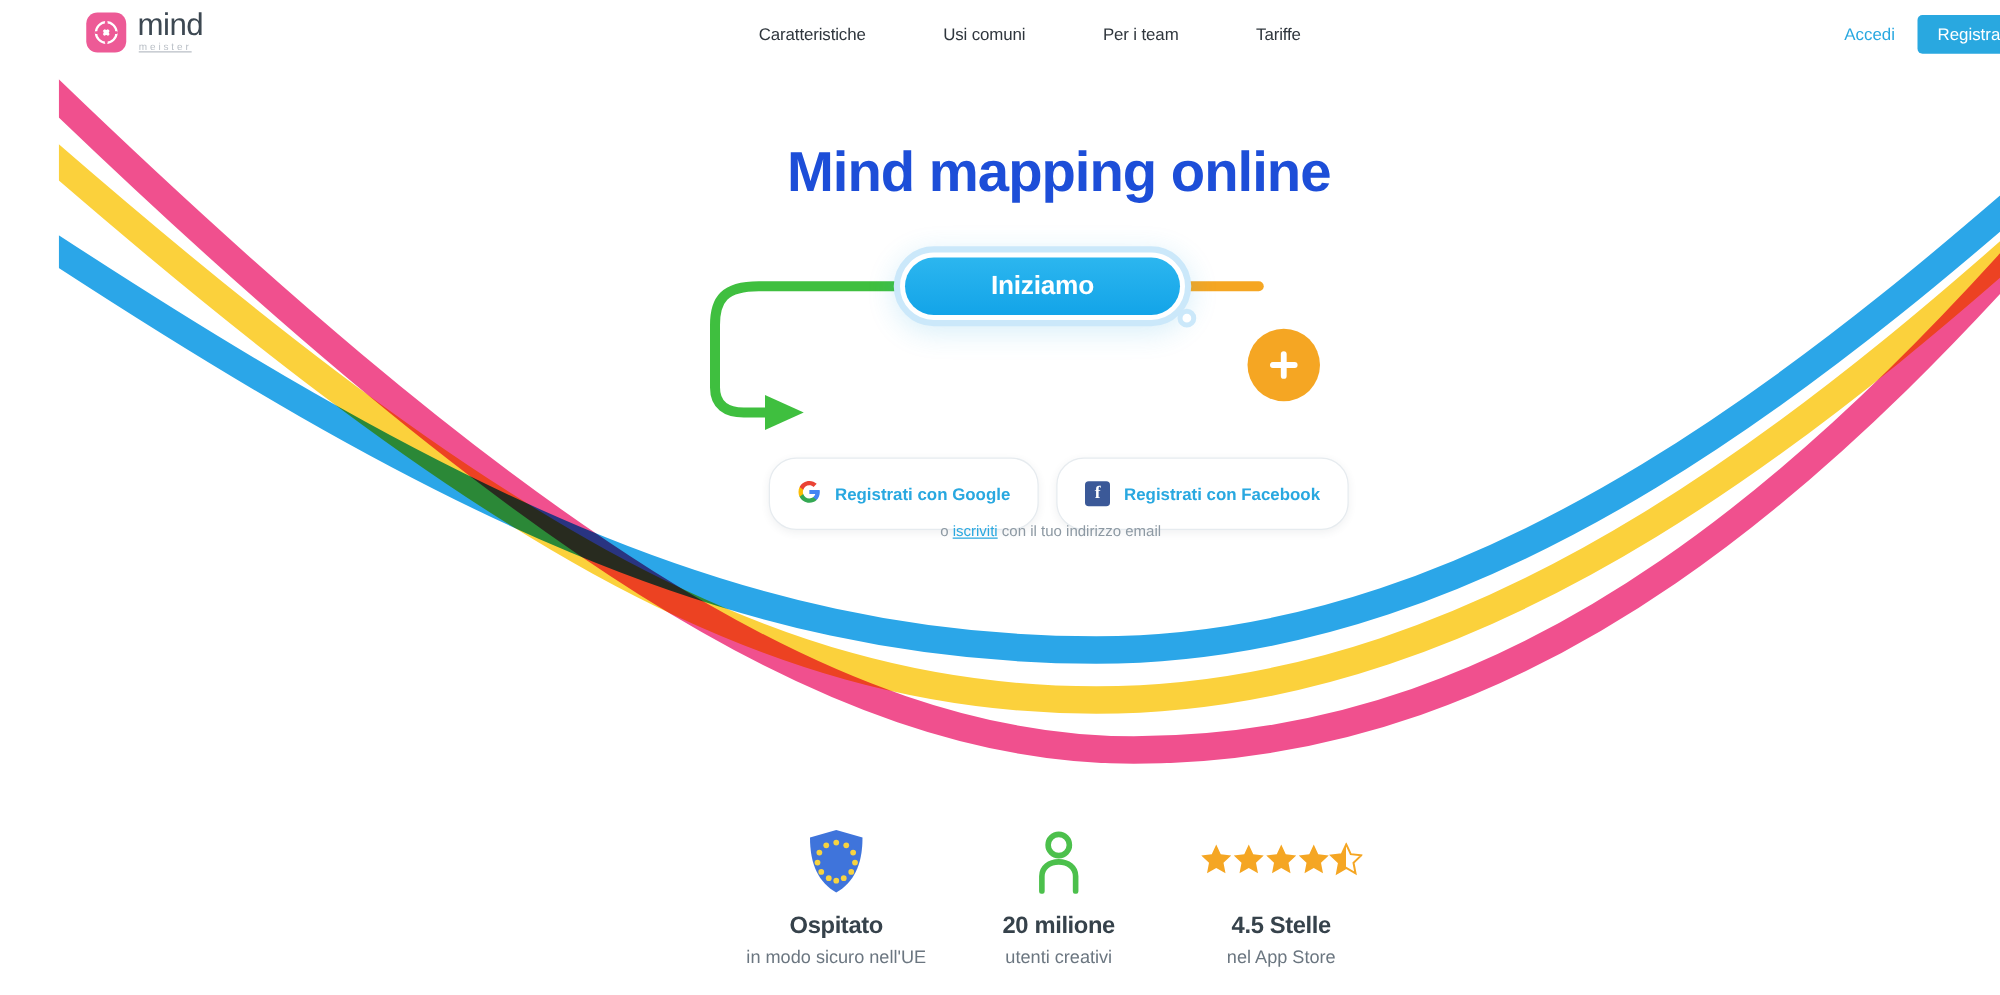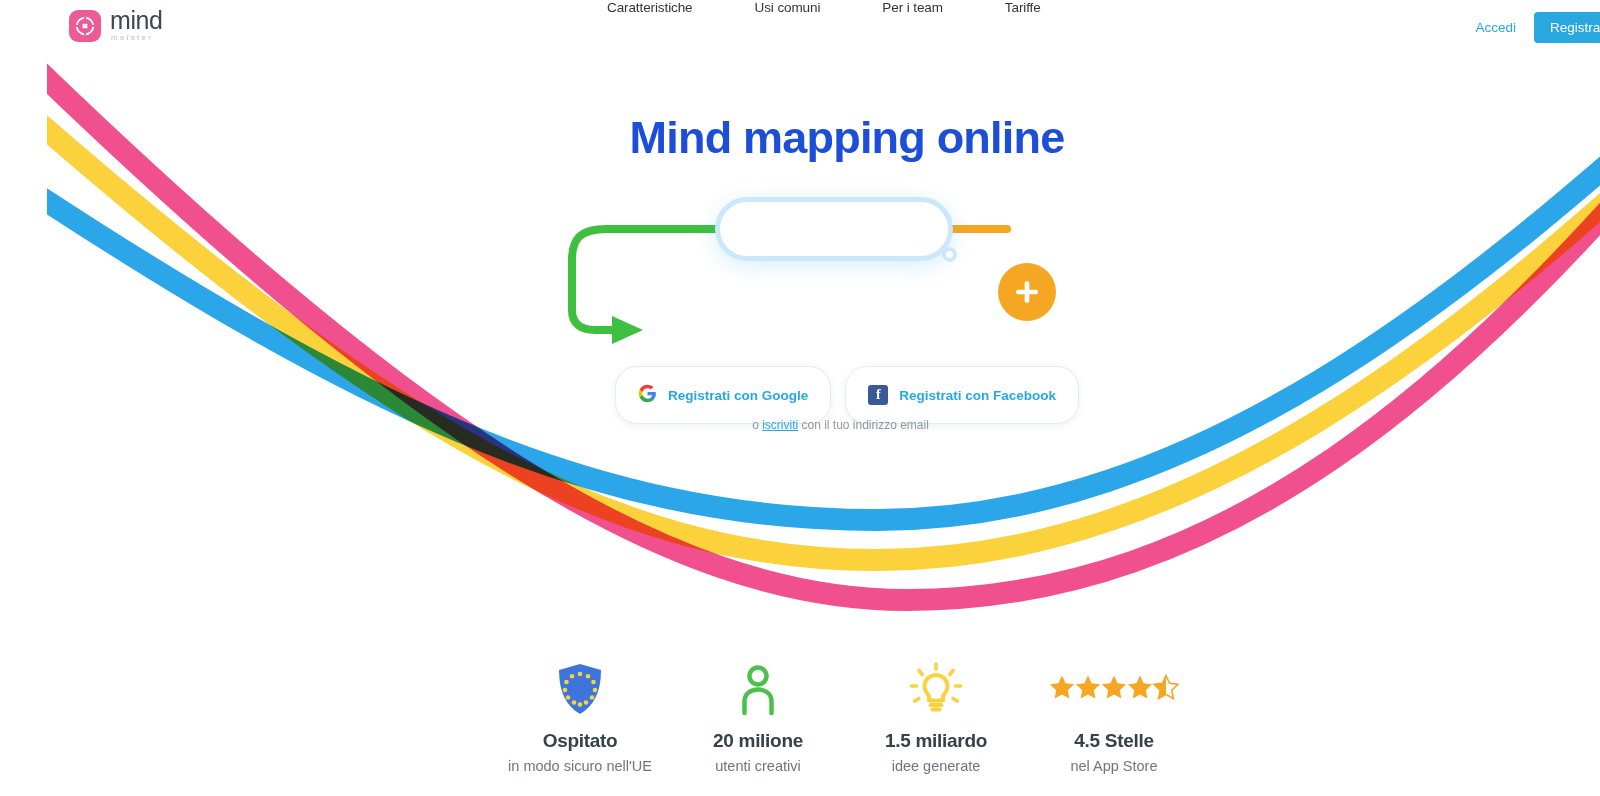--- a/index.html
+++ b/index.html
@@ -67,27 +67,29 @@
     letter-spacing: -0.4px;
     font-weight: 400;
   }
   .brand-sub {
     display: block;
     font-size: 8px;
     color: #b9bfc6;
     letter-spacing: 2.3px;
     margin-top: 1px;
     margin-left: 1px;
+    text-decoration: underline;
   }
   #mainnav {
     position: absolute;
     left: 560px;
     top: 0;
     height: 54px;
     display: flex;
+    align-items: center;
     gap: 62px;
   }
   .nav-link {
     font-size: 13.5px;
     color: #2f363d;
     text-decoration: none;
     white-space: nowrap;
     letter-spacing: -0.1px;
   }
   #header-actions {
@@ -347,20 +349,21 @@
       <svg id="cta-connectors" viewBox="0 0 1600 230" preserveAspectRatio="none">
 
         <path d="M 672 41 L 560 41 C 532 41 525 52 525 72 L 525 122 C 525 136 534 142 548 142 L 567 142" fill="none" stroke="#3FBF3F" stroke-width="8" stroke-linecap="round" stroke-linejoin="round"></path>
         <polygon points="565,128 596,142 565,156" fill="#3FBF3F"></polygon>
 
         <path d="M 903 41 L 960 41" fill="none" stroke="#F5A623" stroke-width="8" stroke-linecap="round"></path>
       </svg>
 
       <div id="cta-ring"></div>
       <div id="cta-handle"></div>
+      <button id="cta-button">Iniziamo</button>
     </div>
 
     <div id="plus-node">
       <svg width="28" height="28" viewBox="0 0 24 24">
         <path d="M12 4.5 L12 19.5 M4.5 12 L19.5 12" stroke="#ffffff" stroke-width="4" stroke-linecap="round"></path>
       </svg>
     </div>
 
     <div id="social-row">
 
@@ -417,40 +420,20 @@
       <div class="stat-icon">
         <svg width="42" height="52" viewBox="0 0 42 52">
           <circle cx="21" cy="13" r="8.5" fill="none" stroke="#4CC04C" stroke-width="4.5"></circle>
           <path d="M7.5 50 L7.5 38 C7.5 31 13.5 26.5 21 26.5 C28.5 26.5 34.5 31 34.5 38 L34.5 50" fill="none" stroke="#4CC04C" stroke-width="4.5" stroke-linecap="round"></path>
         </svg>
       </div>
       <div class="stat-value">20 milione</div>
       <div class="stat-label">utenti creativi</div>
     </div>
 
-    <div class="stat">
-      <div class="stat-icon">
-        <svg width="54" height="54" viewBox="0 0 54 54">
-          <path d="M27 13 C20.5 13 15.5 18 15.5 24.2 C15.5 28.5 18 31.5 20 34 L20 38.5 L34 38.5 L34 34
-                   C36 31.5 38.5 28.5 38.5 24.2 C38.5 18 33.5 13 27 13 Z" fill="none" stroke="#F7D340" stroke-width="4" stroke-linejoin="round"></path>
-          <path d="M21.5 43 L32.5 43 M23.5 47.5 L30.5 47.5" stroke="#F7D340" stroke-width="4" stroke-linecap="round"></path>
-          <g stroke="#F7D340" stroke-width="3.6" stroke-linecap="round">
-            <path d="M27 2 L27 7"></path>
-              <path d="M10 8.5 L13.3 12.5"></path>
-              <path d="M44 8.5 L40.7 12.5"></path>
-            <path d="M2.5 24 L7.5 24"></path>
-              <path d="M51.5 24 L46.5 24"></path>
-            <path d="M5.5 39 L10 36.5"></path>
-              <path d="M48.5 39 L44 36.5"></path>
-          </g>
-        </svg>
-      </div>
-      <div class="stat-value">1.5 miliardo</div>
-      <div class="stat-label">idee generate</div>
-    </div>
 
     <div class="stat">
       <div class="stat-icon">
         <svg width="130" height="30" viewBox="0 0 130 30">
           <defs>
             <linearGradient id="halfstar" x1="0" x2="1" y1="0" y2="0">
               <stop offset="50%" stop-color="#F5A623"></stop>
               <stop offset="50%" stop-color="#ffffff" stop-opacity="0"></stop>
             </linearGradient>
             <path id="st" d="M13 1.5 L16.6 9.3 L25 10.3 L18.8 16.2 L20.4 24.6 L13 20.4 L5.6 24.6 L7.2 16.2 L1 10.3 L9.4 9.3 Z"></path>

